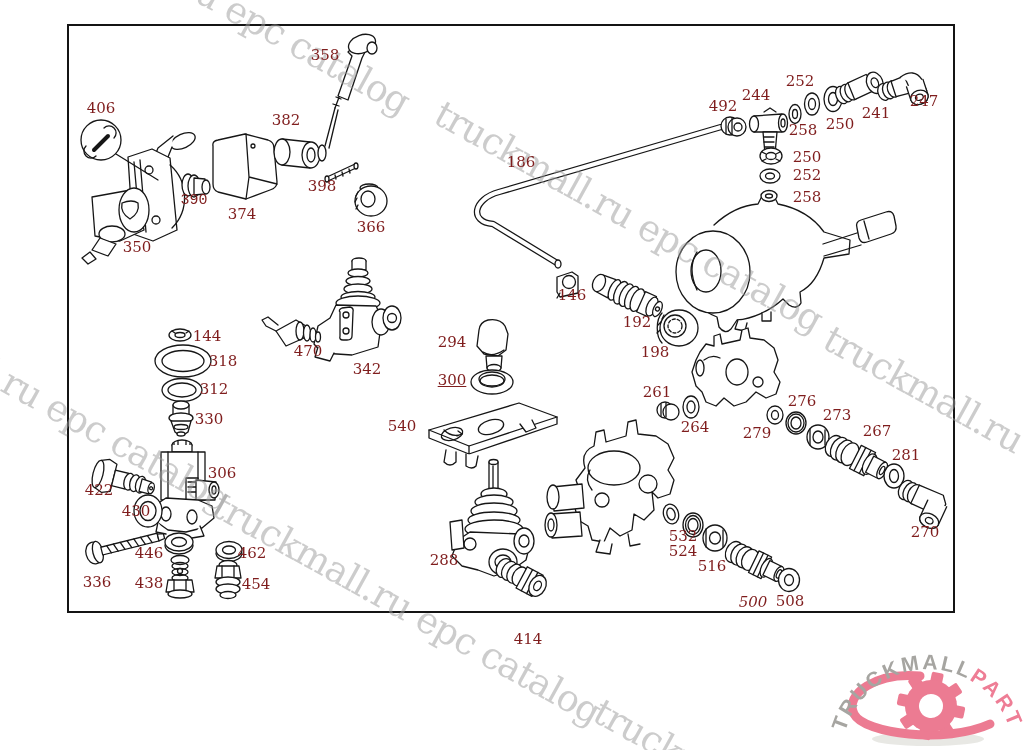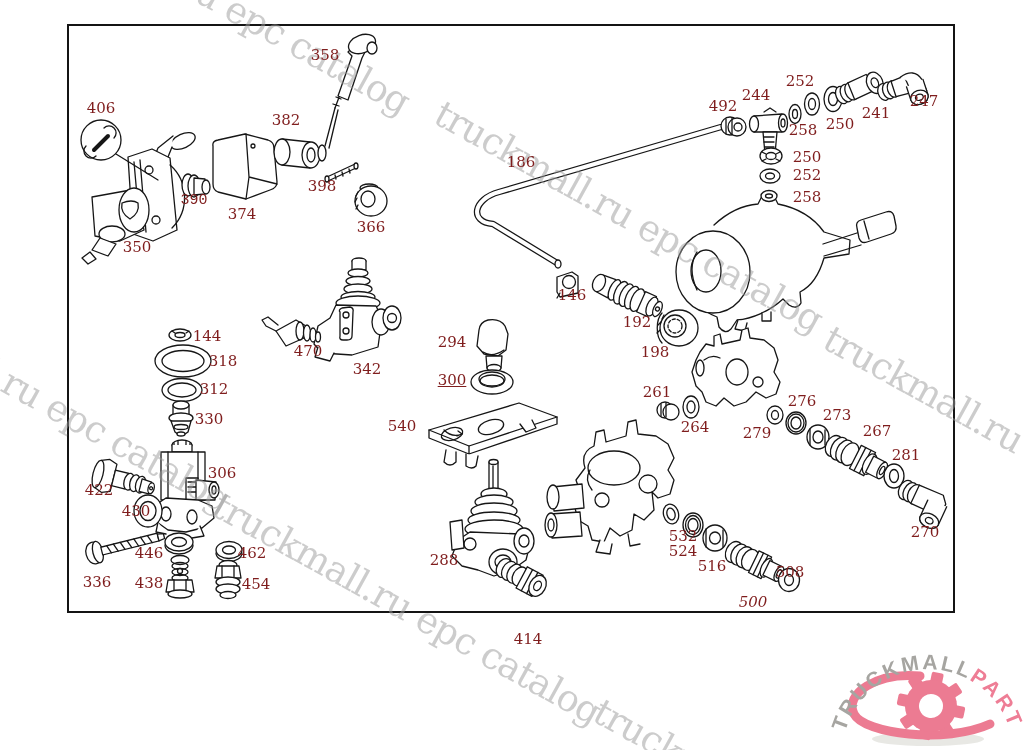--- a/index.html
+++ b/index.html
@@ -517,21 +517,21 @@
       <span class="part-label" style="left: 757px; top: 433px;">279</span>
       <span class="part-label" style="left: 802px; top: 401px;">276</span>
       <span class="part-label" style="left: 837px; top: 415px;">273</span>
       <span class="part-label" style="left: 877px; top: 431px;">267</span>
       <span class="part-label" style="left: 906px; top: 455px; text-align: center;">281</span>
       <span class="part-label" style="left: 925px; top: 532px;">270</span>
       <span class="part-label" style="left: 662px; top: 536px; margin-left: 21px;">532</span>
       <span class="part-label" style="left: 683px; top: 551px;">524</span>
       <span class="part-label" style="left: 712px; top: 566px;">516</span>
       <span class="part-label" style="left: 753px; top: 602px; font-style: italic;">500</span>
-      <span class="part-label" style="left: 790px; top: 572px;">508</span>
+      <span class="part-label" style="left: 790px; top: 601px;">508</span>
     </div>
 
   <svg id="logo" width="196" height="108" viewBox="0 0 196 108">
     <ellipse cx="100" cy="97" rx="56" ry="7" fill="#dbdbd6" opacity="0.65"></ellipse>
     <path d="M92 34 C48 30 16 52 26 72 C36 92 118 102 162 82" stroke="#ec7b92" stroke-width="9" fill="none" stroke-linecap="round"></path>
     <g transform="translate(103,64) rotate(12)" fill="#ec7b92">
       <g>
         <rect x="-6" y="-34" width="12" height="14" rx="2"></rect>
         <rect x="-6" y="-34" width="12" height="14" rx="2" transform="rotate(45)"></rect>
         <rect x="-6" y="-34" width="12" height="14" rx="2" transform="rotate(90)"></rect>

